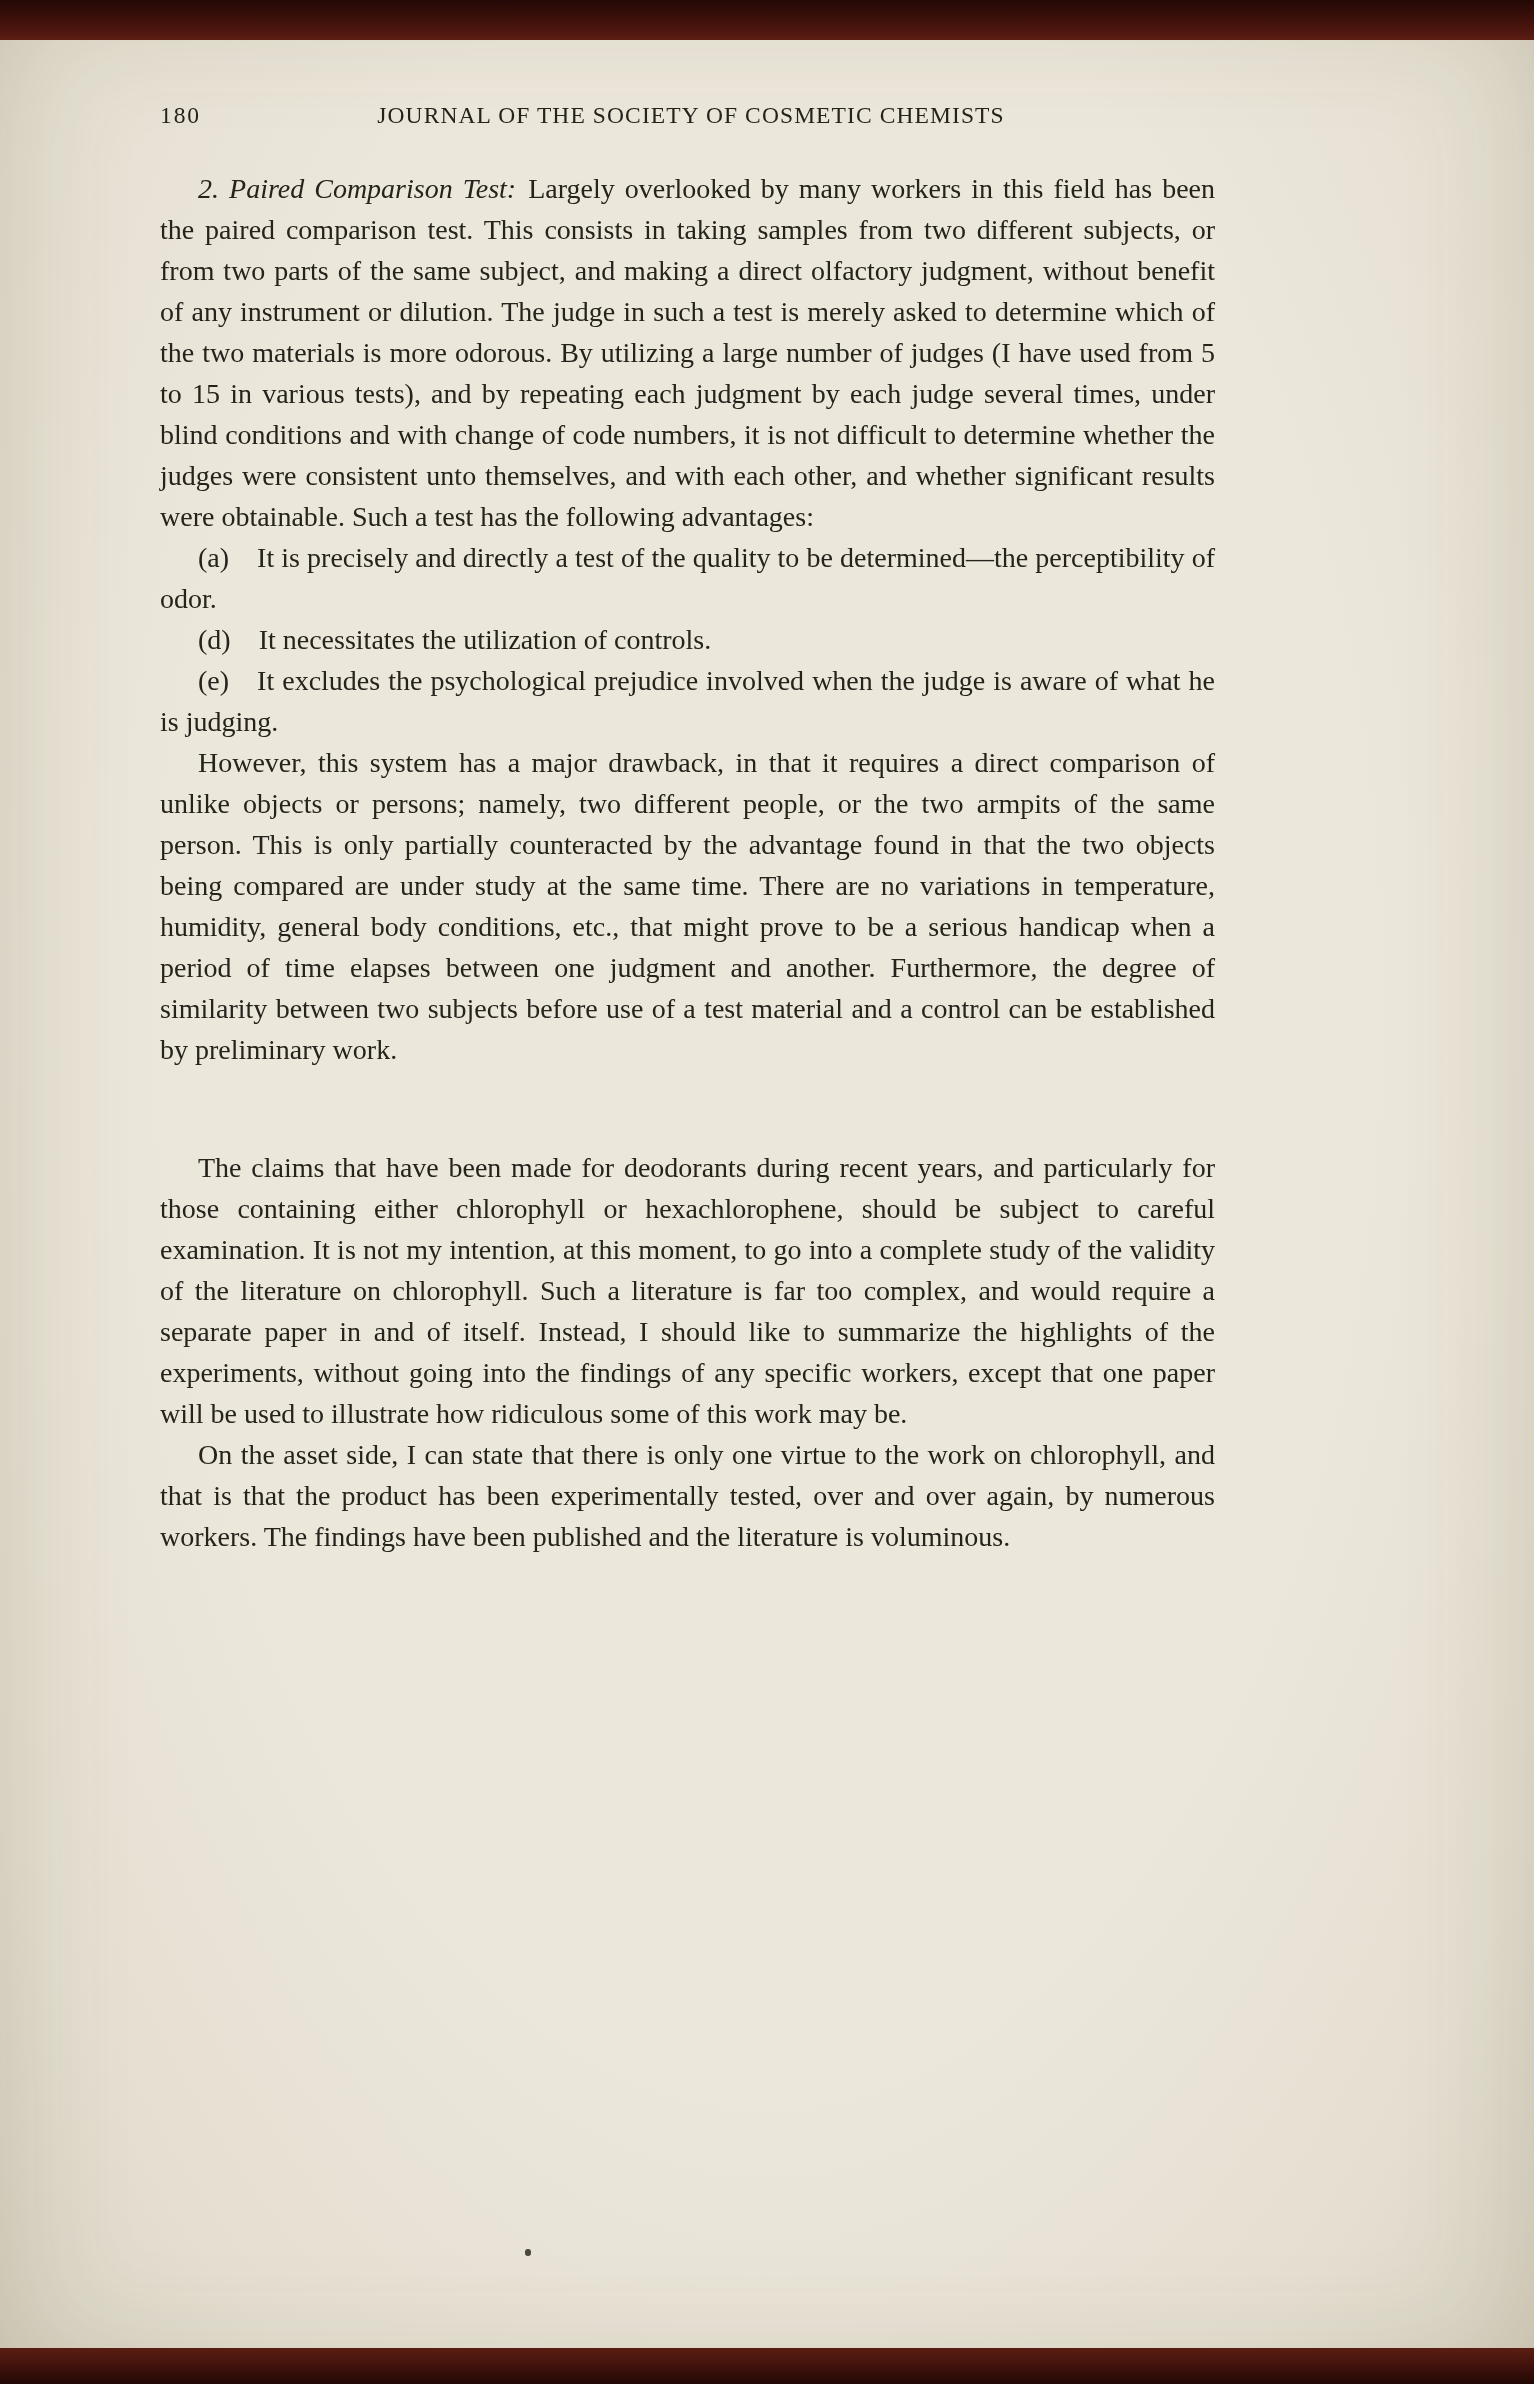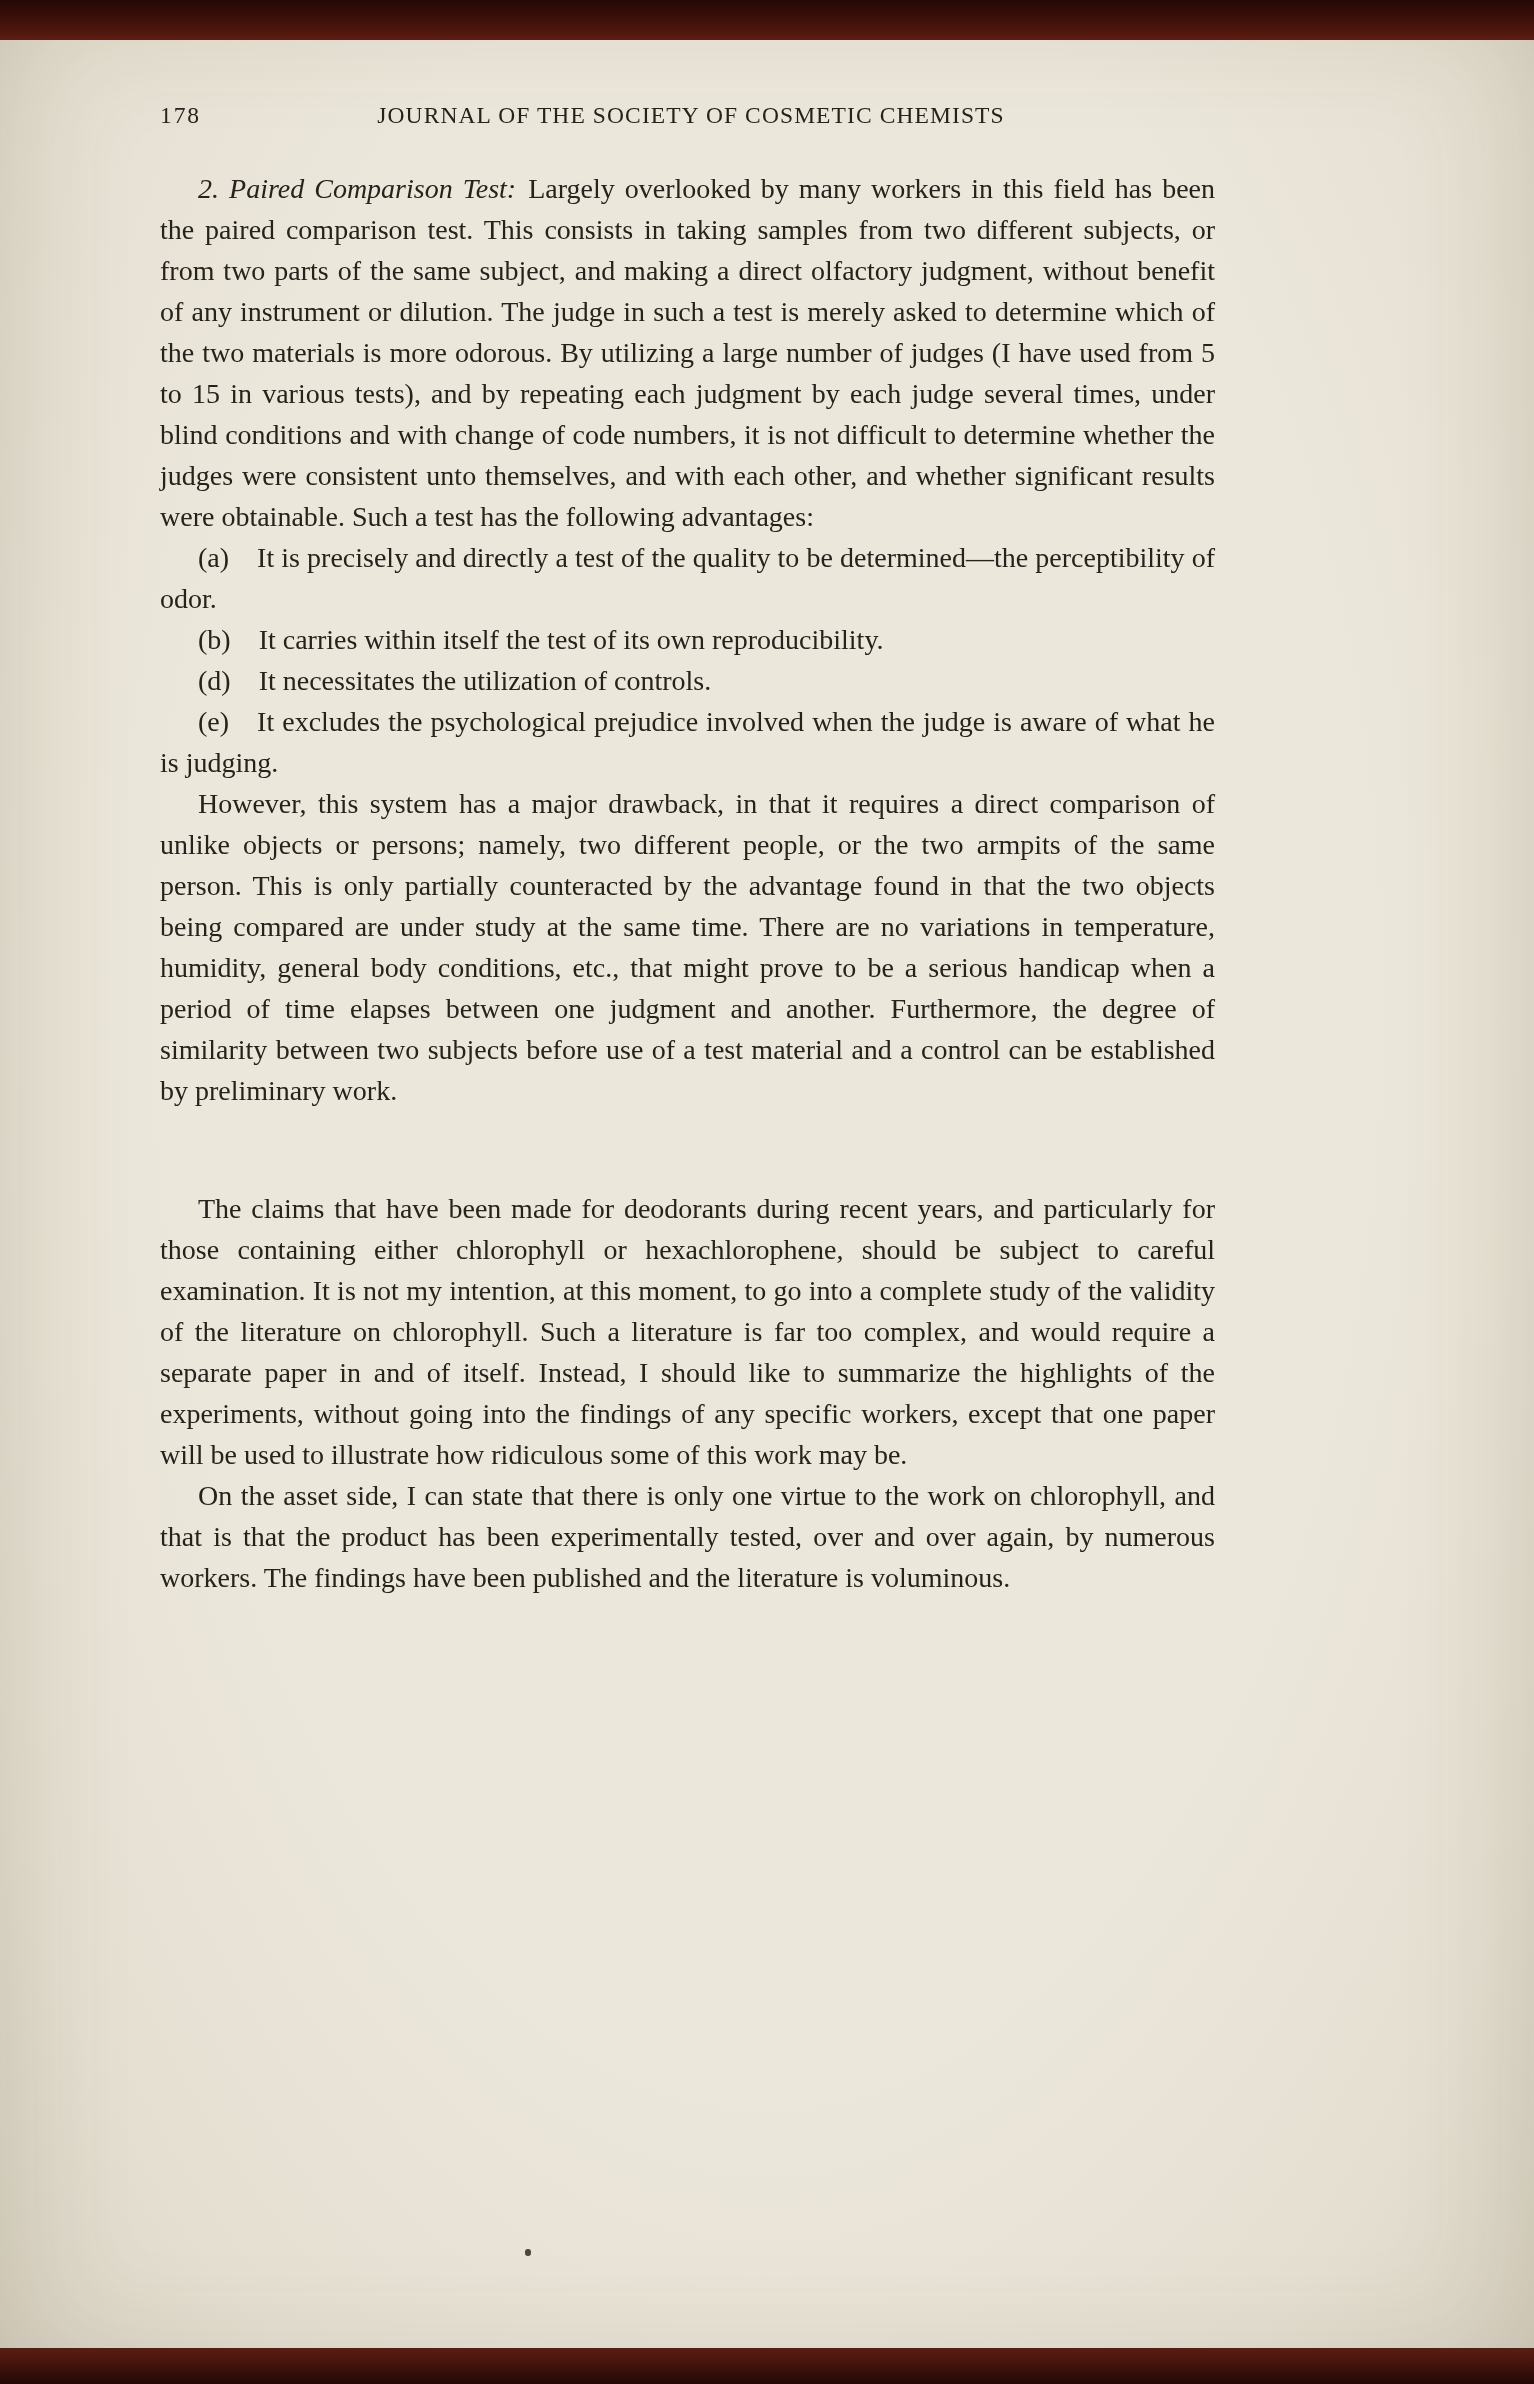--- a/index.html
+++ b/index.html
@@ -118,37 +118,34 @@
 </head>
 <body>
 
 <div class="scan">
 
   <div class="edge edge-top"></div>
 
   <div class="page-content">
 
     <header class="running-head">
-      <span class="folio">178</span>
+      <span class="folio">180</span>
       <span class="journal-title">JOURNAL OF THE SOCIETY OF COSMETIC CHEMISTS</span>
     </header>
 
     <main class="text-block">
 
       <p class="para indent">
         <span class="lead-em">2. Paired Comparison Test:</span><span>Largely overlooked by many workers in this field has been the paired comparison test. This consists in taking samples from two different subjects, or from two parts of the same subject, and making a direct olfactory judgment, without benefit of any instrument or dilution. The judge in such a test is merely asked to determine which of the two materials is more odorous. By utilizing a large number of judges (I have used from 5 to 15 in various tests), and by repeating each judgment by each judge several times, under blind conditions and with change of code numbers, it is not difficult to determine whether the judges were consistent unto themselves, and with each other, and whether significant results were obtainable. Such a test has the following advantages:</span>
       </p>
 
       <p class="para item">
         <span class="adv-label">(a)</span><span>It is precisely and directly a test of the quality to be determined—the perceptibility of odor.</span>
       </p>
 
-      <p class="para item">
-        <span class="adv-label">(b)</span><span>It carries within itself the test of its own reproducibility.</span>
-      </p>
 
 
       <p class="para item">
         <span class="adv-label">(d)</span><span>It necessitates the utilization of controls.</span>
       </p>
 
       <p class="para item">
         <span class="adv-label">(e)</span><span>It excludes the psychological prejudice involved when the judge is aware of what he is judging.</span>
       </p>
 

